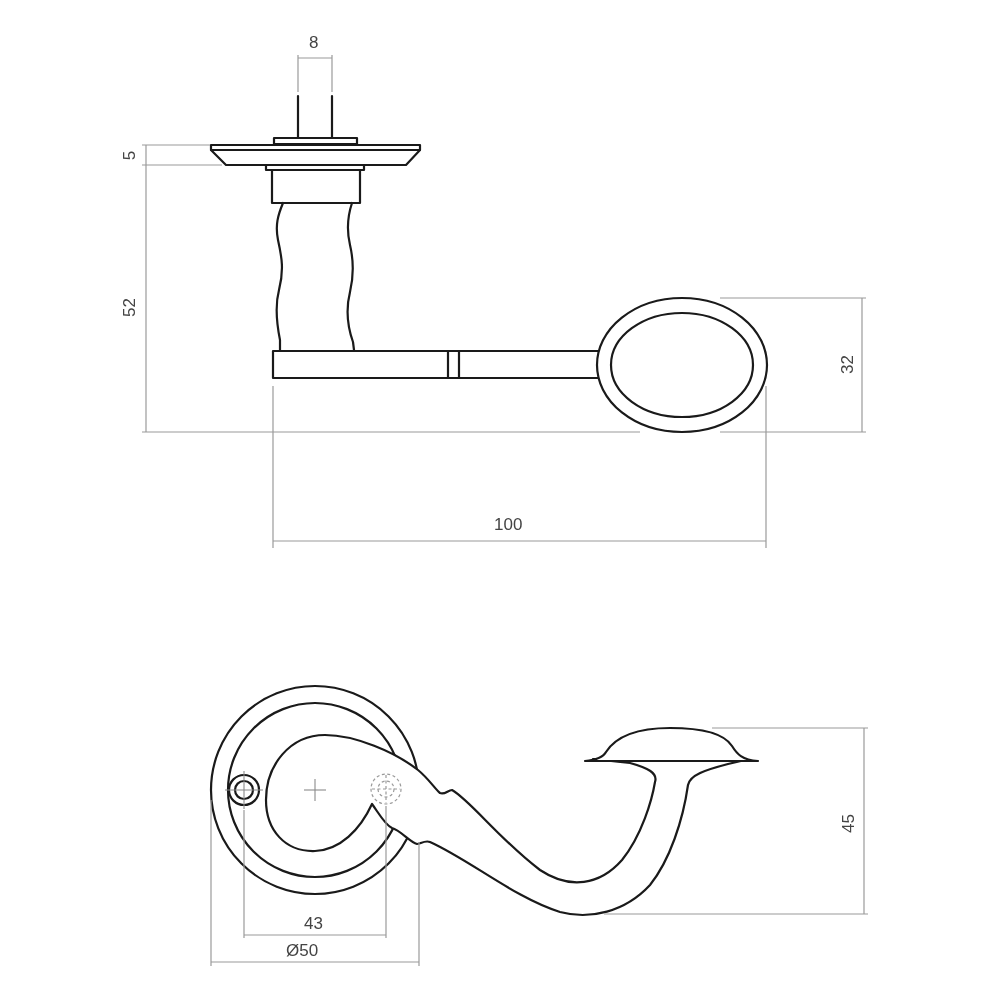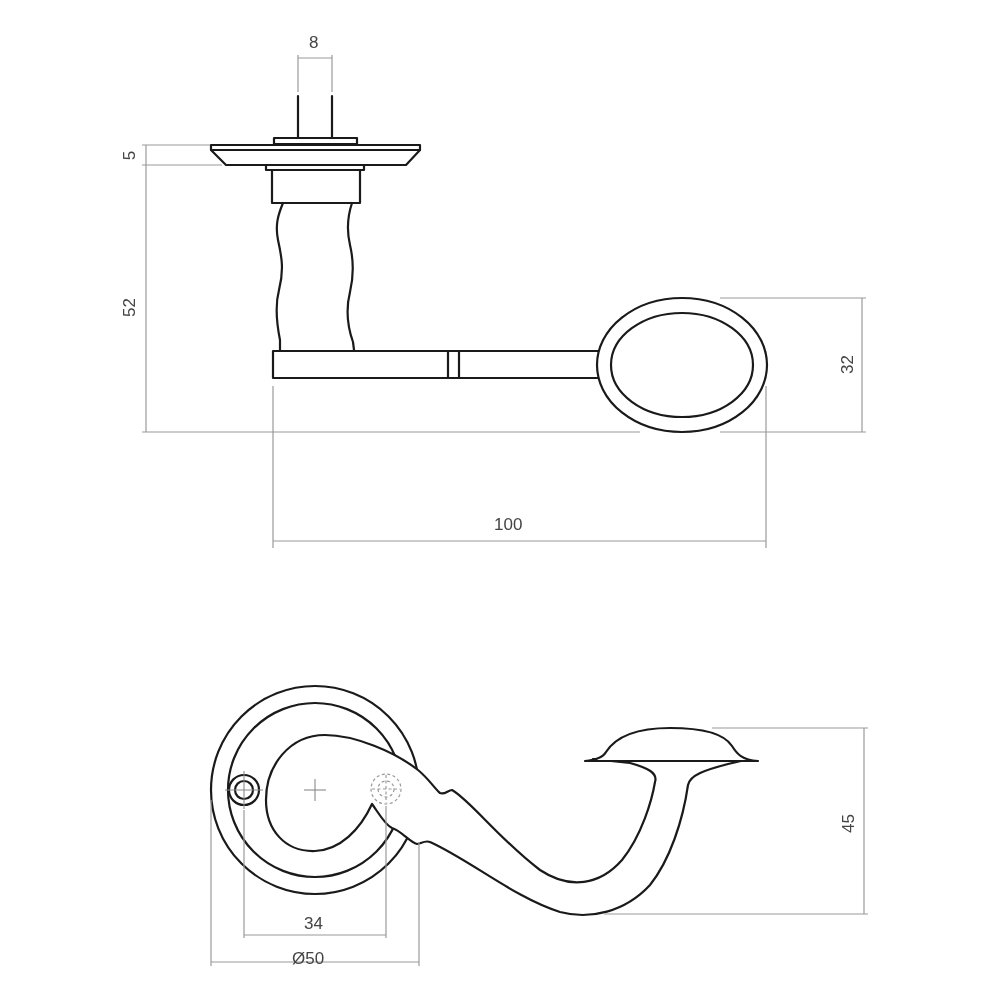--- a/index.html
+++ b/index.html
@@ -137,15 +137,15 @@
       <line class="dim" x1="864" y1="728" x2="864" y2="914"></line>
     </g>
   </g>
 </svg>
 
 <div class="dim-label" style="left:309px; top:34px;">8</div>
 <div class="dim-label rot" style="left:125px; top:147px;">5</div>
 <div class="dim-label rot" style="left:120px; top:299px;">52</div>
 <div class="dim-label rot" style="left:838px; top:356px;">32</div>
 <div class="dim-label" style="left:494px; top:516px;">100</div>
-<div class="dim-label" style="left:304px; top:915px;">34</div>
-<div class="dim-label" style="left:292px; top:942px;margin-top:8px;">Ø50</div>
+<div class="dim-label" style="left:304px; top:915px;">43</div>
+<div class="dim-label" style="left:286px; top:942px;">Ø50</div>
 <div class="dim-label rot" style="left:839px; top:815px;">45</div>
 
 </body></html>

